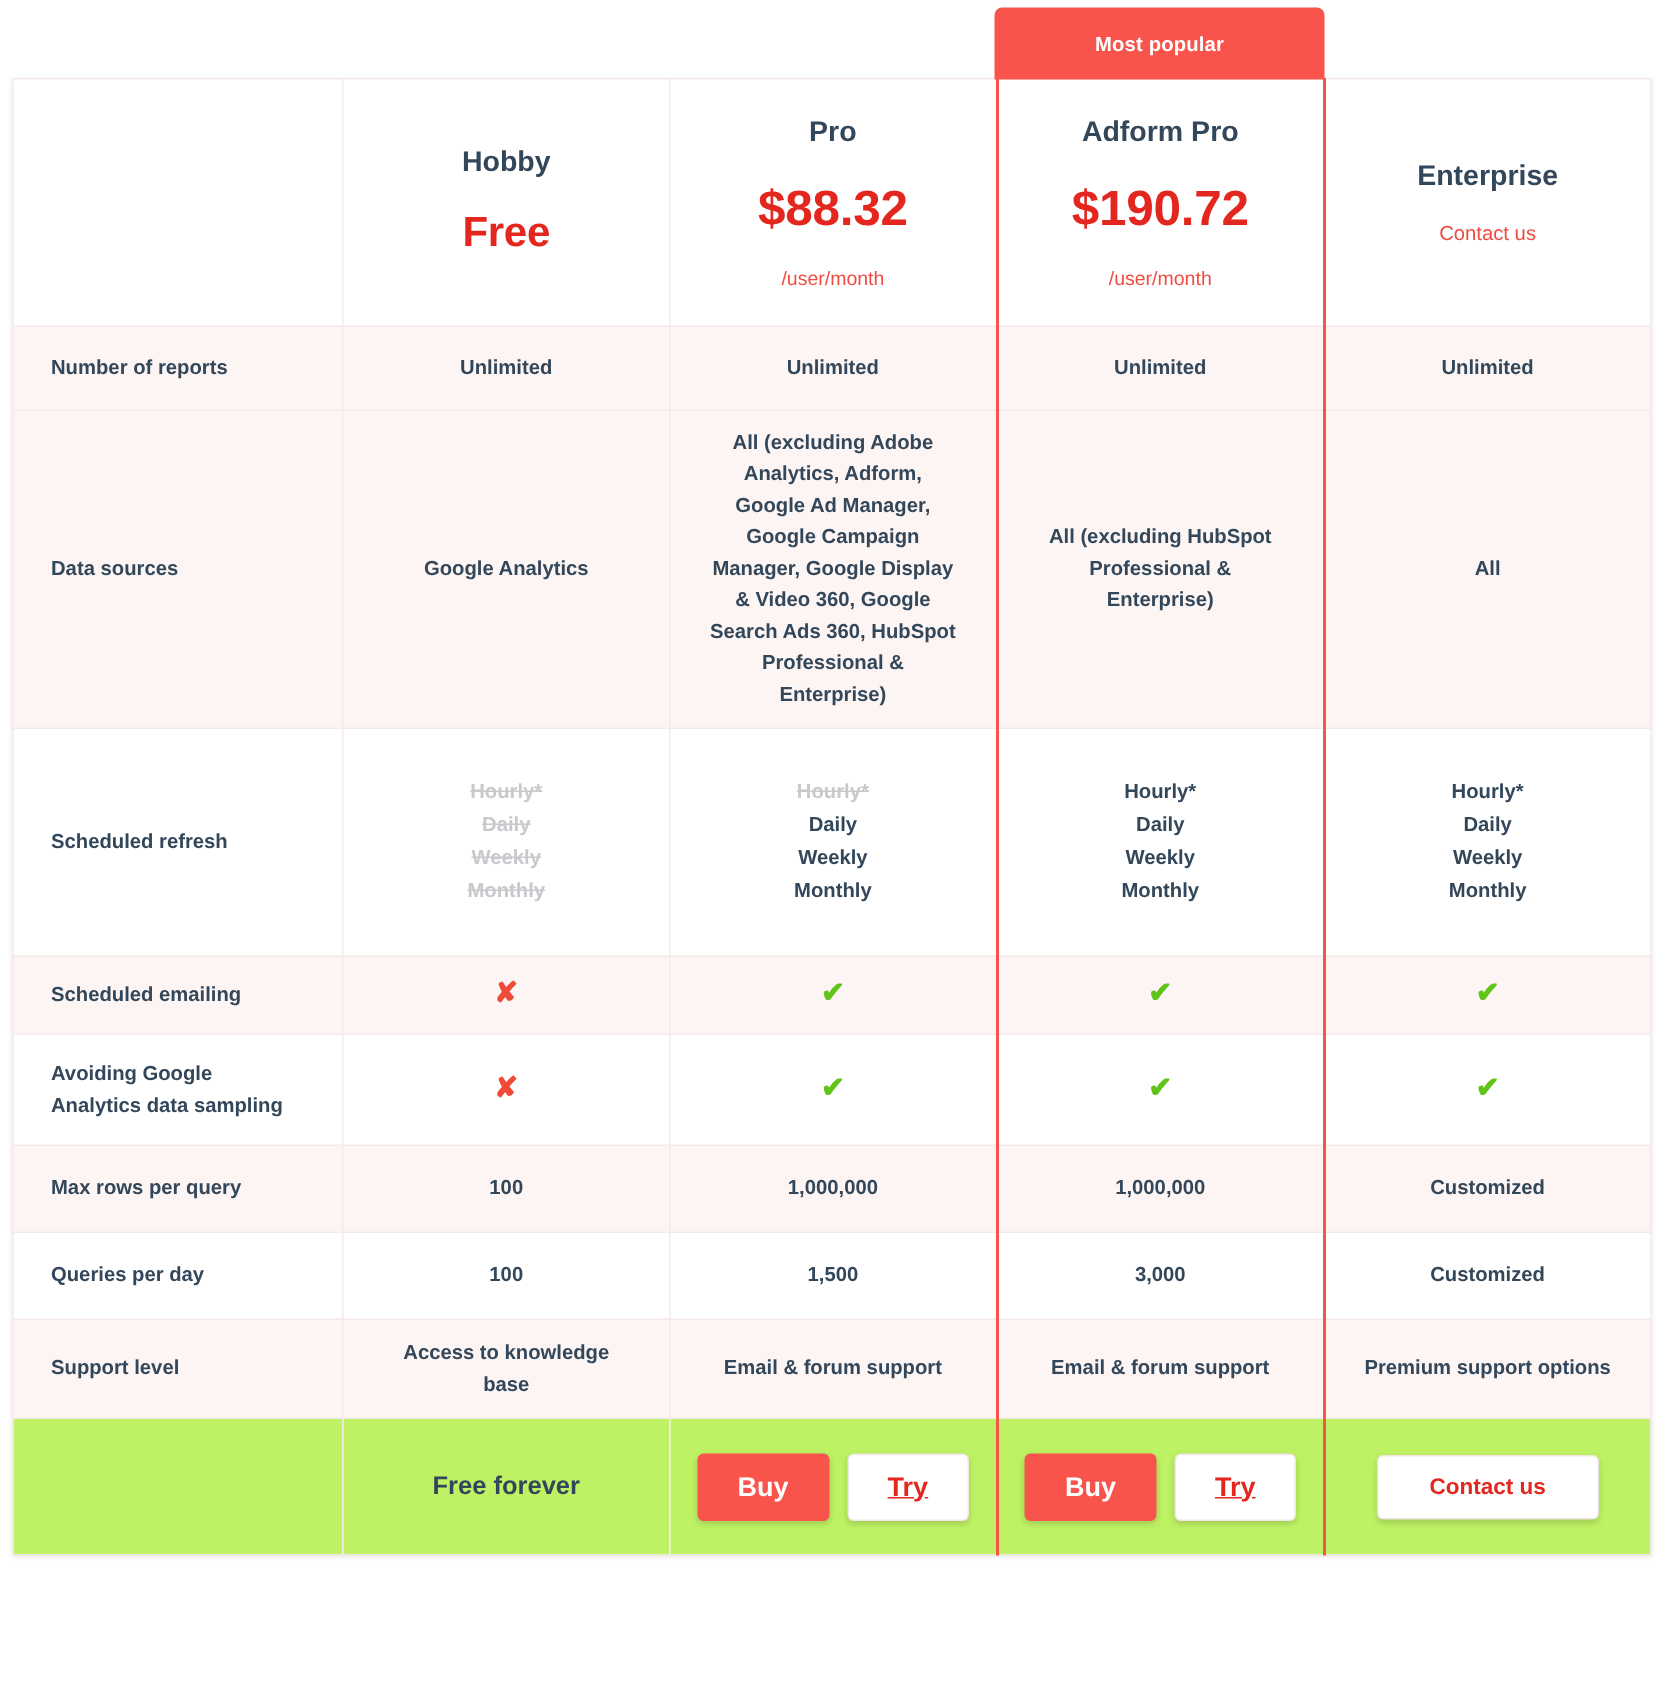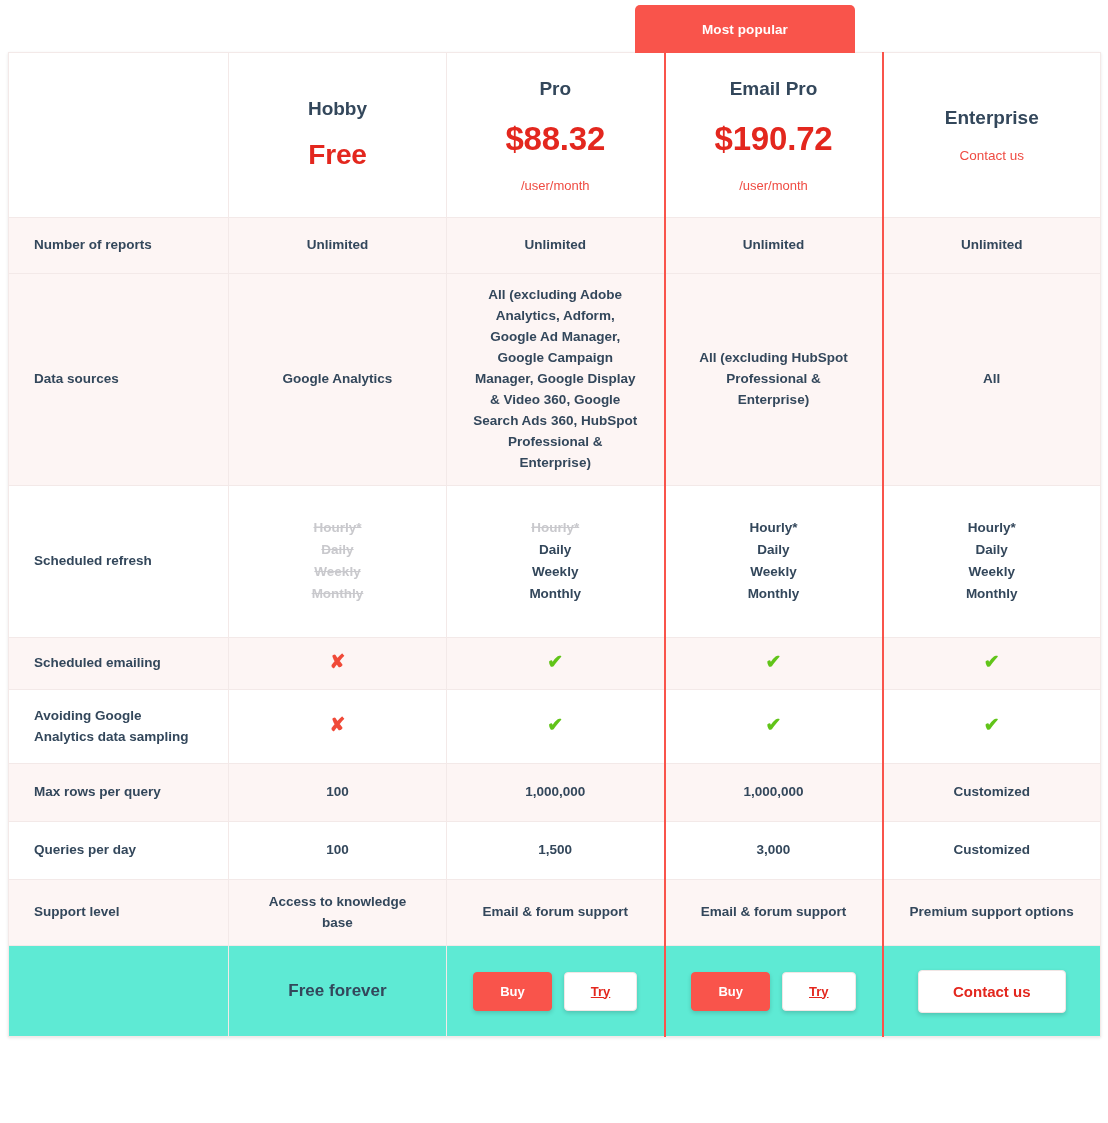--- a/index.html
+++ b/index.html
@@ -20,21 +20,21 @@
     position: relative;
     width: 1108px;
     height: 1123px;
     box-sizing: border-box;
     padding: 0 8px;
   }
 
   
   .ribbon {
     position: absolute;
-    left: 635px;
+    left: 663px;
     top: 5px;
     width: 220px;
     height: 48px;
     background: #f9544b;
     border-radius: 5px 5px 0 0;
     color: #ffffff;
     font-size: 13.5px;
     font-weight: 700;
     display: flex;
     align-items: center;
@@ -143,33 +143,33 @@
   .mark {
     font-size: 19px;
     font-weight: 700;
     line-height: 1;
     display: inline-block;
   }
   .mark.yes { color: #61c419; }
   .mark.no  { color: #f04a38; }
 
   
-  tr.cta-row td { height: 74px; padding: 8px 12px; background: #5eead4; }
+  tr.cta-row td { height: 74px; padding: 8px 12px; background: #bef264; }
   .cta-wrap {
     display: flex;
     align-items: center;
     justify-content: center;
     gap: 12px;
   }
   .btn {
     display: inline-flex;
     align-items: center;
     justify-content: center;
     font-family: "Liberation Sans", sans-serif;
-    font-size: 13px;
+    font-size: 18px;
     font-weight: 700;
     border-radius: 4px;
     cursor: pointer;
     box-shadow: 0 2px 4px rgba(0,0,0,.16);
     box-sizing: border-box;
   }
   .btn-buy {
     background: #f9544b;
     color: #ffffff;
     border: 1px solid #f9544b;
@@ -224,21 +224,21 @@
           </td>
           <td class="head-cell-td">
             <div class="head-cell">
               <div class="plan-name">Pro</div>
               <div class="plan-price">$88.32</div>
               <div class="plan-period">/user/month</div>
             </div>
           </td>
           <td class="head-cell-td hl-left hl-right">
             <div class="head-cell">
-              <div class="plan-name">Email Pro</div>
+              <div class="plan-name">Adform Pro</div>
               <div class="plan-price">$190.72</div>
               <div class="plan-period">/user/month</div>
             </div>
           </td>
           <td class="head-cell-td">
             <div class="head-cell">
               <div class="plan-name">Enterprise</div>
               <div class="plan-contact">Contact us</div>
             </div>
           </td>

